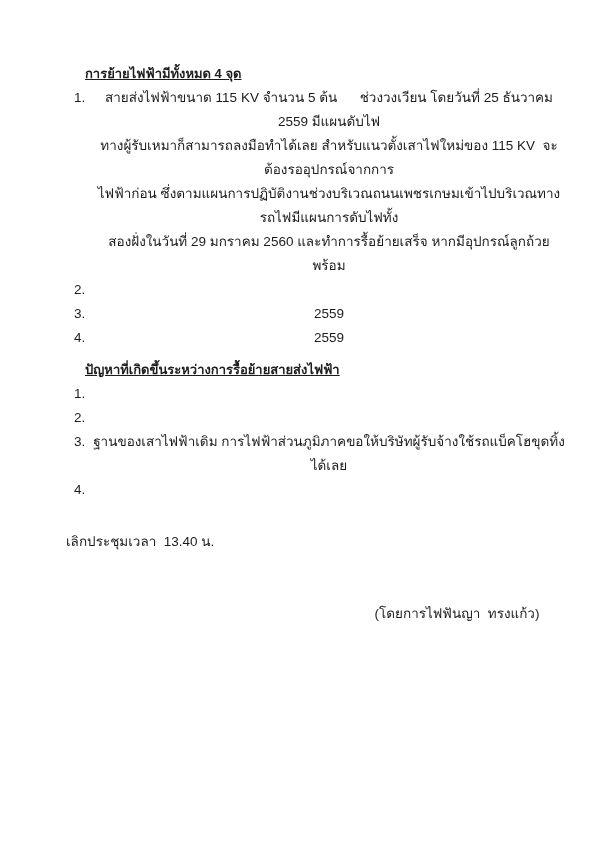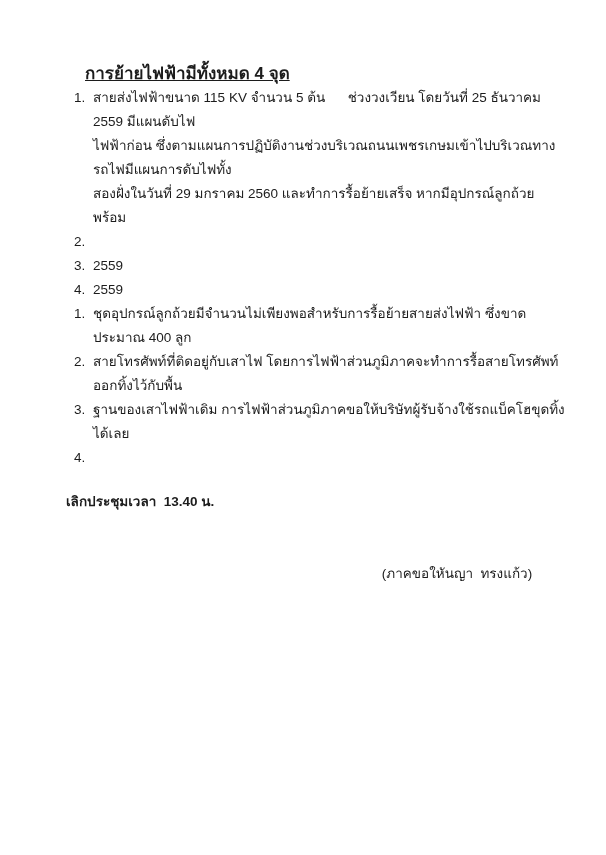--- a/index.html
+++ b/index.html
@@ -14,32 +14,32 @@
     line-height: 24px;
     box-sizing: border-box;
     padding-top: 62px;
     position: relative;
     overflow: hidden;
   }
   .heading {
     font-weight: bold;
     text-decoration: underline;
     margin: 0 0 0 85px;
-    font-size: 17px;
+    font-size: 13px;
     white-space: pre-wrap;
   }
   .heading.second { margin-top: 8px; }
   .list { margin: 0; }
   .li { display: flex; align-items: flex-start; }
   .num { flex: none; margin-left: 74px; width: 19px; }
-  .txt { width: 472px; }
+  .txt { width: 472px; text-align: center; }
   .ln { white-space: pre-wrap; }
   .closing {
-    font-weight: bold;
-    margin: 20px 0 0 66px;
+    font-weight: normal;
+    margin: 28px 0 0 66px;
     white-space: pre-wrap;
   }
   .signature {
     margin-left: 374px;
     width: 166px;
     text-align: center;
     white-space: pre-wrap;
   }
 </style>
 </head>
@@ -49,20 +49,21 @@
 
   <section>
     <h2 class="heading">การย้ายไฟฟ้ามีทั้งหมด 4 จุด</h2>
 
     <div class="list">
 
       <div class="li">
         <span class="num">1.</span>
         <div class="txt">
           <div class="ln">สายส่งไฟฟ้าขนาด 115 KV จำนวน 5 ต้น      ช่วงวงเวียน โดยวันที่ 25 ธันวาคม 2559 มีแผนดับไฟ</div>
+          <div class="ln">ทางผู้รับเหมาก็สามารถลงมือทำได้เลย สำหรับแนวตั้งเสาไฟใหม่ของ 115 KV  จะต้องรออุปกรณ์จากการ</div>
           <div class="ln">ไฟฟ้าก่อน ซึ่งตามแผนการปฏิบัติงานช่วงบริเวณถนนเพชรเกษมเข้าไปบริเวณทางรถไฟมีแผนการดับไฟทั้ง</div>
           <div class="ln">สองฝั่งในวันที่ 29 มกราคม 2560 และทำการรื้อย้ายเสร็จ หากมีอุปกรณ์ลูกถ้วยพร้อม</div>
         </div>
       </div>
 
       <div class="li">
         <span class="num">2.</span>
       </div>
 
       <div class="li">
@@ -76,51 +77,46 @@
         <span class="num">4.</span>
         <div class="txt">
           <div class="ln">2559</div>
         </div>
       </div>
 
     </div>
   </section>
 
   <section>
+    <h2 class="heading second">ปัญหาที่เกิดขึ้นระหว่างการรื้อย้ายสายส่งไฟฟ้า</h2>
 
     <div class="list">
 
       <div class="li">
         <span class="num">1.</span>
-        <div class="txt">
-          <div class="ln">ชุดอุปกรณ์ลูกถ้วยมีจำนวนไม่เพียงพอสำหรับการรื้อย้ายสายส่งไฟฟ้า ซึ่งขาดประมาณ 400 ลูก</div>
-        </div>
       </div>
 
       <div class="li">
         <span class="num">2.</span>
-        <div class="txt">
-          <div class="ln">สายโทรศัพท์ที่ติดอยู่กับเสาไฟ โดยการไฟฟ้าส่วนภูมิภาคจะทำการรื้อสายโทรศัพท์ออกทิ้งไว้กับพื้น</div>
-        </div>
       </div>
 
       <div class="li">
         <span class="num">3.</span>
         <div class="txt">
           <div class="ln">ฐานของเสาไฟฟ้าเดิม การไฟฟ้าส่วนภูมิภาคขอให้บริษัทผู้รับจ้างใช้รถแบ็คโฮขุดทิ้งได้เลย</div>
         </div>
       </div>
 
       <div class="li">
         <span class="num">4.</span>
       </div>
 
     </div>
   </section>
 
   <p class="closing">เลิกประชุมเวลา  13.40 น.</p>
 
   <div class="signature">
-    <div>(ภาคขอใหันญา  ทรงแก้ว)</div>
+    <div>(โดยการไฟฟันญา  ทรงแก้ว)</div>
     
   </div>
 
 </div>
 
 </body></html>

